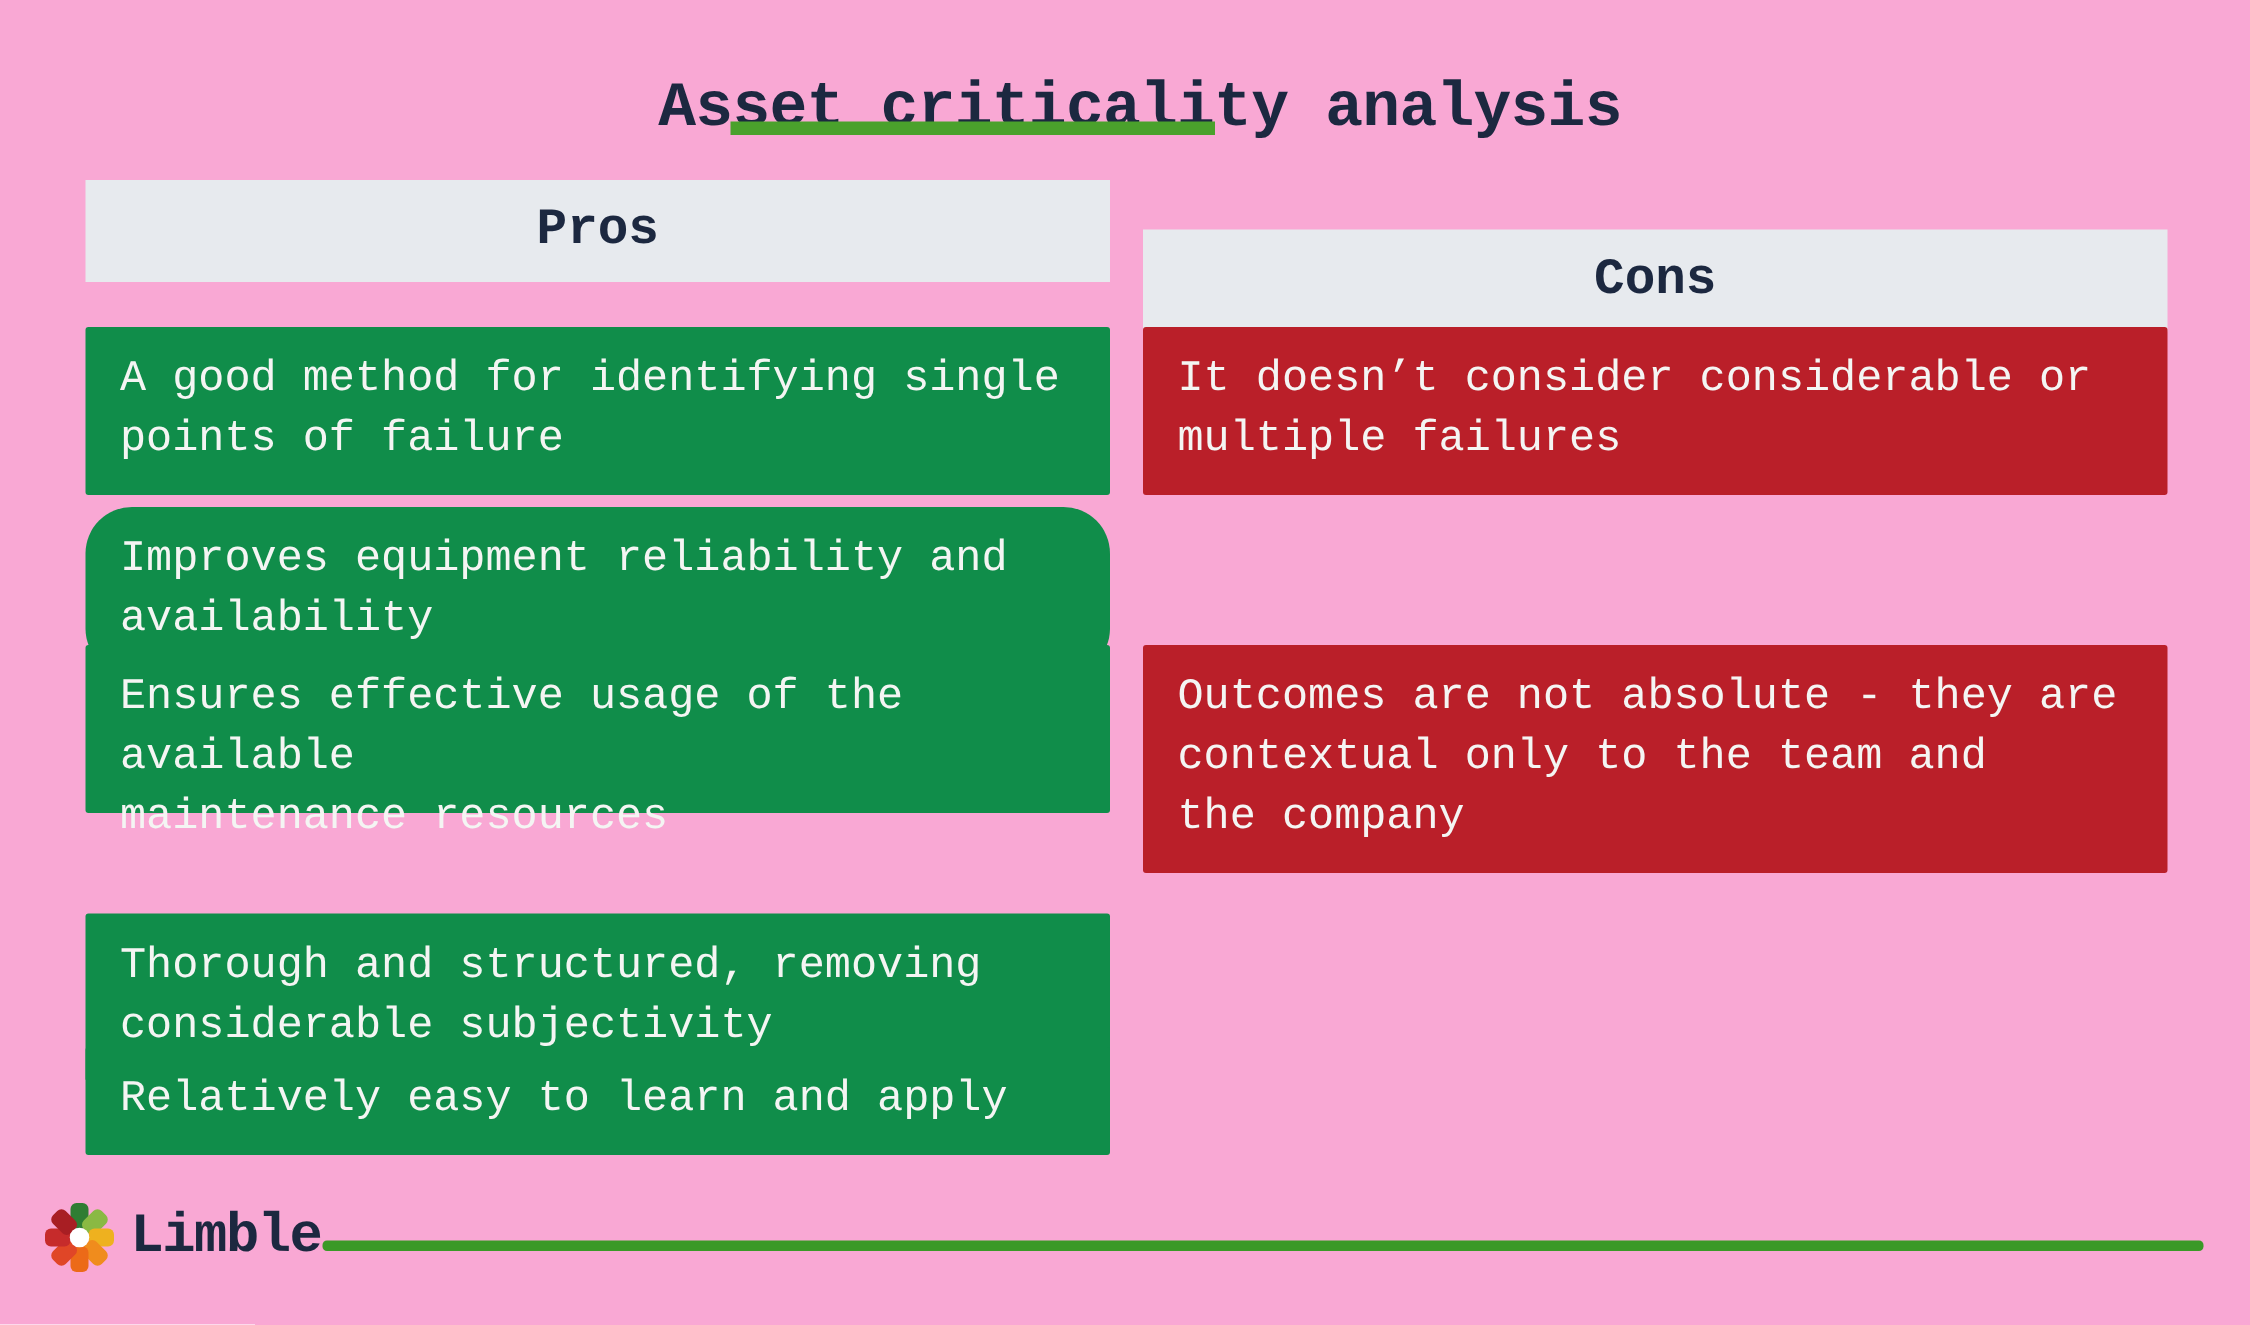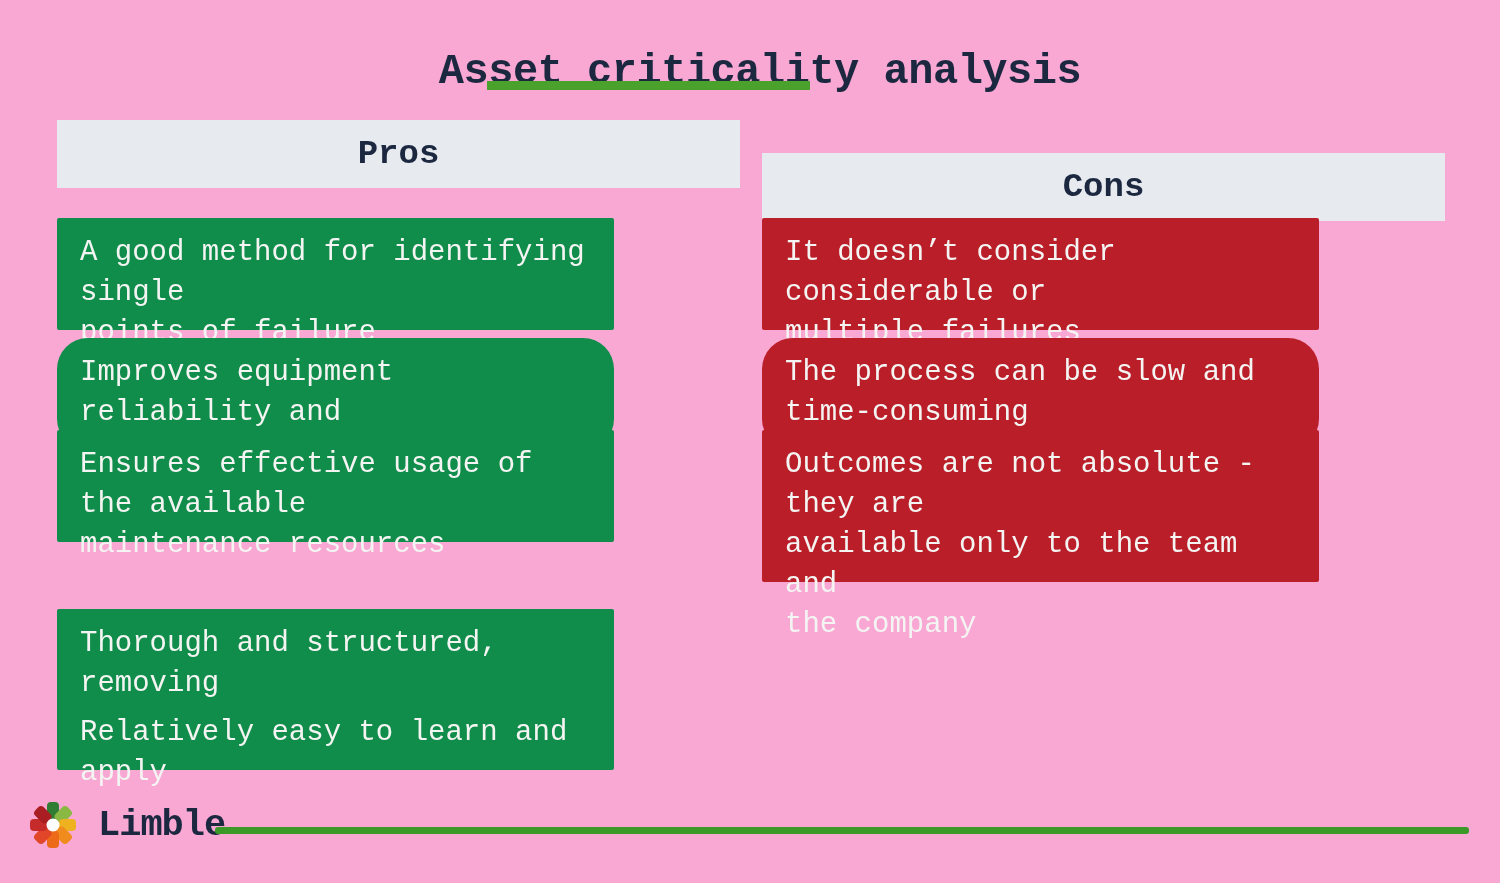--- a/index.html
+++ b/index.html
@@ -35,21 +35,21 @@
     background: var(--header-gray, #e7eaee);
     display: flex; align-items: center; justify-content: center;
     font-size: 34px; font-weight: 700;
     color: var(--navy, #1c2840);
   }
   .col-left  { left: 57px;  width: 683px; }
   .col-right { left: 762px; width: 683px; margin-top: 33px; }
 
   .cell {
     position: absolute;
-    width: 557px;
+    width: 683px;
     box-sizing: border-box;
     padding: 15px 20px 0 23px;
     color: var(--text-on-color, #f4f5f3);
     font-size: 29px;
     font-weight: 400;
     line-height: 40px;
     white-space: pre-line;
     border-radius: 2px;
   }
   .pro { left: 57px;  background: var(--green, #108d4a); }
@@ -57,21 +57,21 @@
   .r1 { top: 218px; height: 112px; }
   .r2 { top: 338px; height: 112px; border-radius: 31px; }
   .r3 { top: 430px; height: 112px; }
   .r4 { top: 578px; height: 112px; margin-top: 31px; }
   .r5 { top: 698px; height: 72px; }
   .con.r3 { height: 152px; }
 
   .footer-logo {
     position: absolute;
     left: 28px; top: 800px;
-    display: flex; align-items: center; gap: 20px;
+    display: flex; align-items: center; gap: 9px;
   }
   .brand-name {
     font-size: 37px;
     font-weight: 800;
     letter-spacing: -1px;
     color: var(--navy, #1c2840);
   }
   .footer-line {
     position: absolute;
     left: 215px; top: 827px;
@@ -100,24 +100,22 @@
   <div class="cell pro r2">Improves equipment reliability and
 availability</div>
   <div class="cell pro r3">Ensures effective usage of the available
 maintenance resources</div>
   <div class="cell pro r4">Thorough and structured, removing
 considerable subjectivity</div>
   <div class="cell pro r5">Relatively easy to learn and apply</div>
 
   <div class="cell con r1">It doesn’t consider considerable or
 multiple failures</div>
-  <div class="cell con r2">The process can be slow and
-time-consuming</div>
   <div class="cell con r3">Outcomes are not absolute - they are
-available only to the team and
+contextual only to the team and
 the company</div>
 
   <div class="footer-logo">
     <svg width="50" height="50" viewBox="-25 -25 50 50" aria-hidden="true">
       <g transform="rotate(0)">
           <rect class="petal" id="petal-0" x="-6" y="-23" width="12" height="17" rx="4" fill="#2f7d33"></rect>
         </g>
       <g transform="rotate(45)">
           <rect class="petal" id="petal-1" x="-6" y="-23" width="12" height="17" rx="4" fill="#8ab943"></rect>
         </g>

